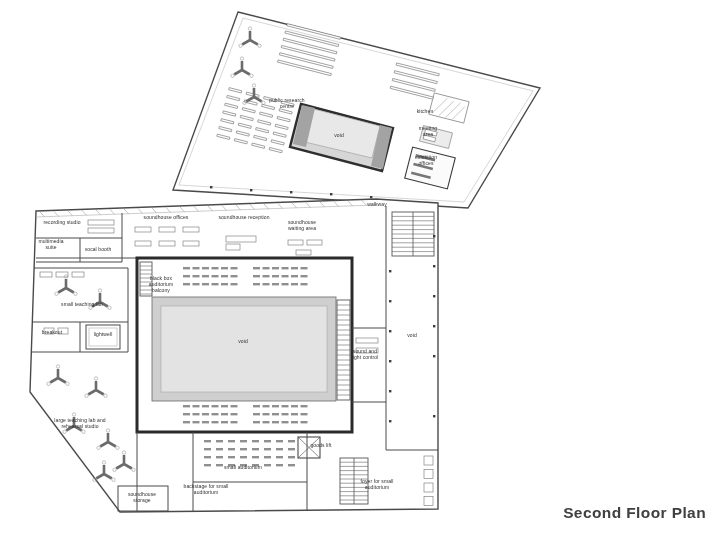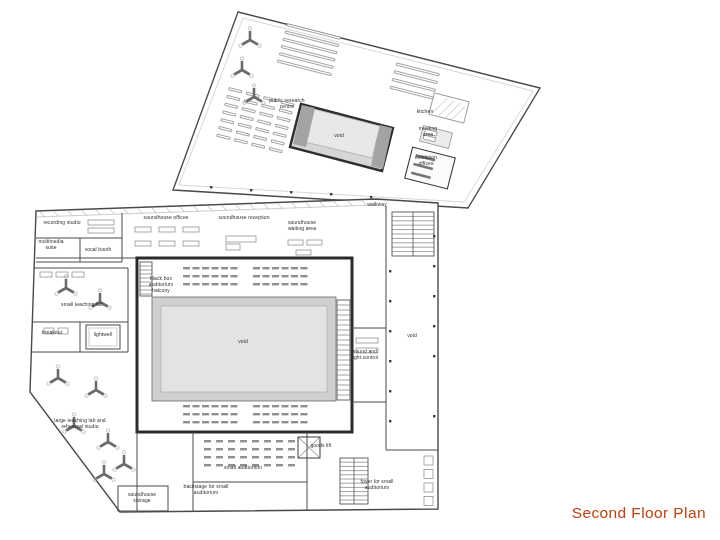--- a/index.html
+++ b/index.html
@@ -1,20 +1,20 @@
 <!DOCTYPE html>
 <html><head>
 <meta charset="utf-8">
 <style>
   html,body{margin:0;padding:0}
   body{width:720px;height:540px;background:#ffffff;font-family:"Liberation Sans",sans-serif}
   #canvas{position:relative;width:720px;height:540px;background:#ffffff;overflow:hidden}
   #plan-svg{position:absolute;left:0;top:0}
   .room-label{position:absolute;font-size:5px;line-height:1.15;color:#2f2f2f;text-align:center;letter-spacing:.1px}
-  #plan-title{position:absolute;right:14px;top:504px;font-size:15.5px;color:#c2410c;letter-spacing:.4px;font-weight:400}
+  #plan-title{position:absolute;right:14px;top:504px;font-size:15.5px;color:#404040;letter-spacing:.4px;font-weight:700}
 </style>
 </head>
 <body>
 
 <div id="canvas">
 
   <svg id="plan-svg" width="720" height="540" viewBox="0 0 720 540">
     <rect x="0" y="0" width="720" height="540" fill="#ffffff"></rect>
 
     <g fill="none" stroke="#4a4a4a">

